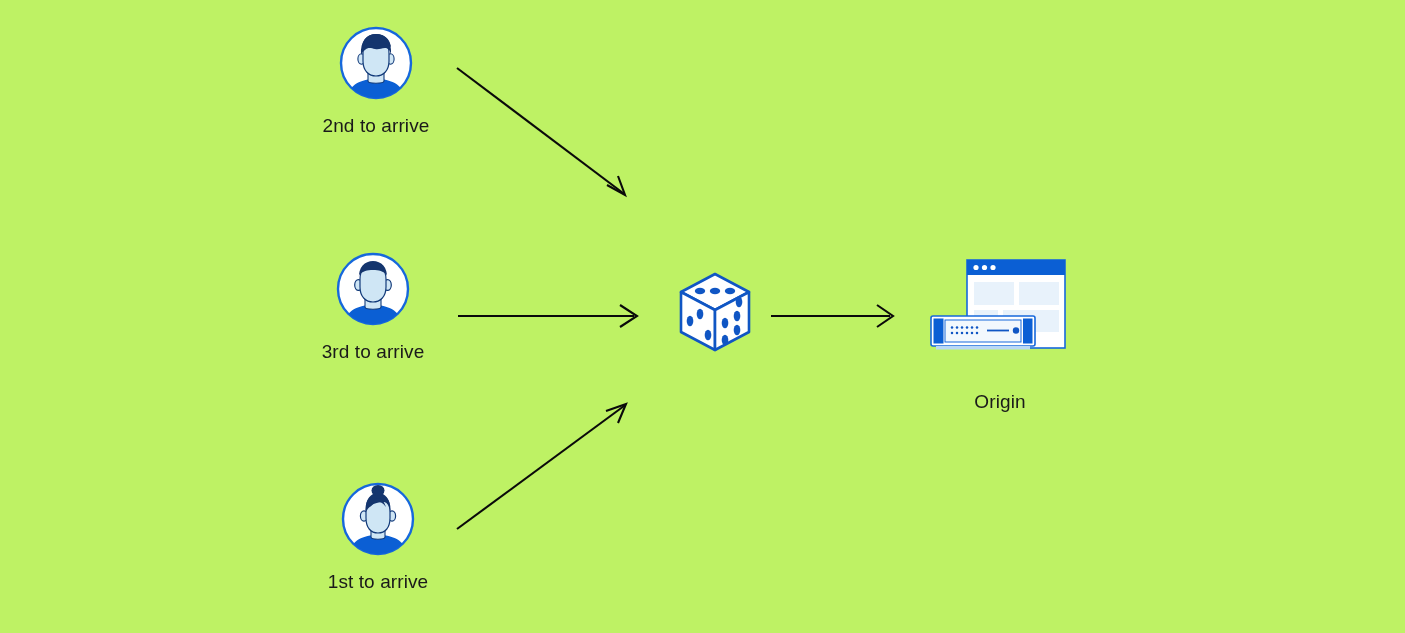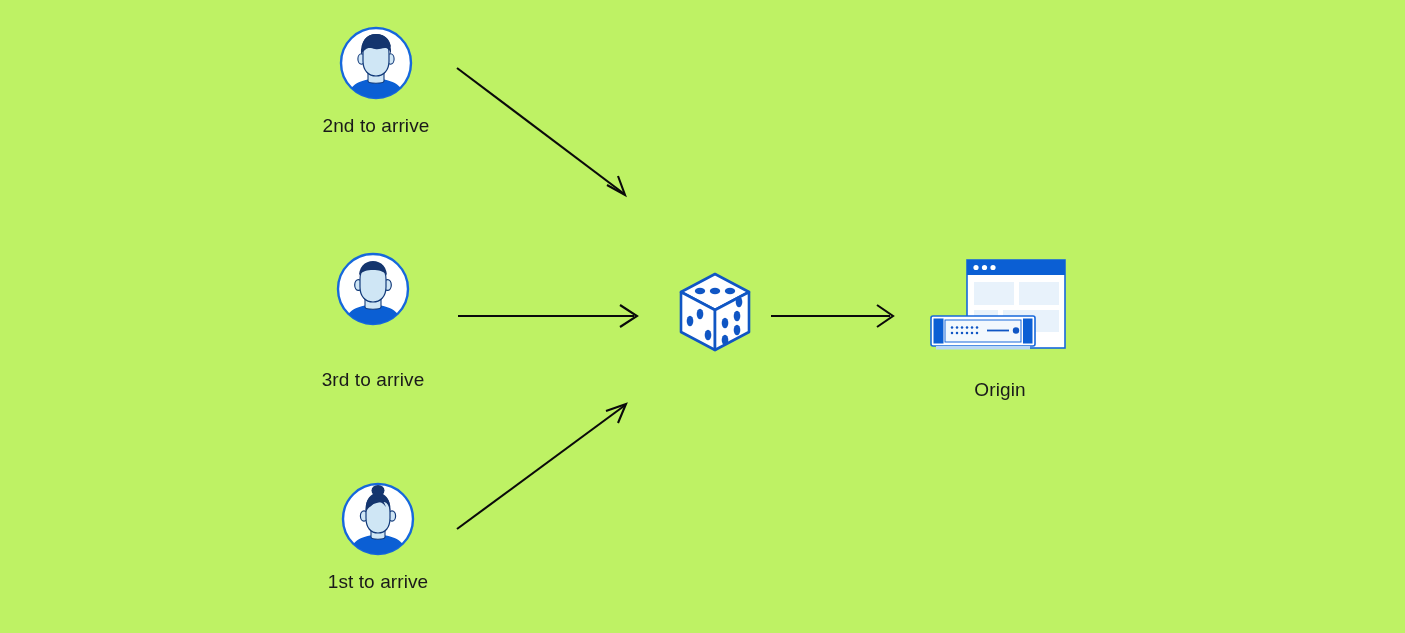--- a/index.html
+++ b/index.html
@@ -49,21 +49,21 @@
   .dice-node { width: 120px; }
   .dice { width: 92px; height: 92px; display:block; }
 
   
   .origin-node { width: 220px; }
   .origin-art {
     width: 150px;
     height: 110px;
     display: block;
   }
-  .origin-node .node-label { margin-top: 14px; }
+  .origin-node .node-label { margin-top: 26px; }
 
   
   #arrow-layer {
     position: absolute;
     left: 0;
     top: 0;
     width: 1405px;
     height: 633px;
     pointer-events: none;
   }
@@ -128,21 +128,21 @@
         <path d="M 25 28 C 25 18 31 13 38 13 C 45 13 51 18 51 28 L 51 36 C 51 46 45 51 38 51 C 31 51 25 46 25 36 Z" fill="#cfe6f5" stroke="#123a7a" stroke-width="1.2"></path>
 
         <path d="M 23 30 C 22 16 29 9 38 9 C 48 9 54 16 53 30 C 52 25 50 23 47 23
                  C 43 23 41 25 37 24 C 33 23 30 22 27 25 C 25 26 24 28 23 30 Z" fill="#14356e"></path>
         <path d="M 38 9 C 46 9 52 14 53 22 C 49 18 44 17 38 17 C 32 17 28 18 24 22 C 25 14 30 9 38 9 Z" fill="#14356e"></path>
       </g>
     </svg>
     <div class="node-label">2nd to arrive</div>
   </div>
 
-  <div class="node user-node" style="left:293px; top:251px;gap:28px;">
+  <div class="node user-node" style="left:293px; top:251px;">
     <svg class="avatar" viewBox="0 0 76 76" xmlns="http://www.w3.org/2000/svg">
       <defs>
         <clipPath id="clipMid">
             <circle cx="38" cy="38" r="35"></circle>
           </clipPath>
       </defs>
       <circle cx="38" cy="38" r="35" fill="#ffffff" stroke="#1668dc" stroke-width="2.4"></circle>
       <g clip-path="url(#clipMid)">
         <path d="M 8 76 C 10 60 22 54 38 54 C 54 54 66 60 68 76 Z" fill="#0b5fd4"></path>
         <path d="M 30 44 L 30 56 C 30 59 46 59 46 56 L 46 44 Z" fill="#cfe6f5" stroke="#123a7a" stroke-width="1.1"></path>

